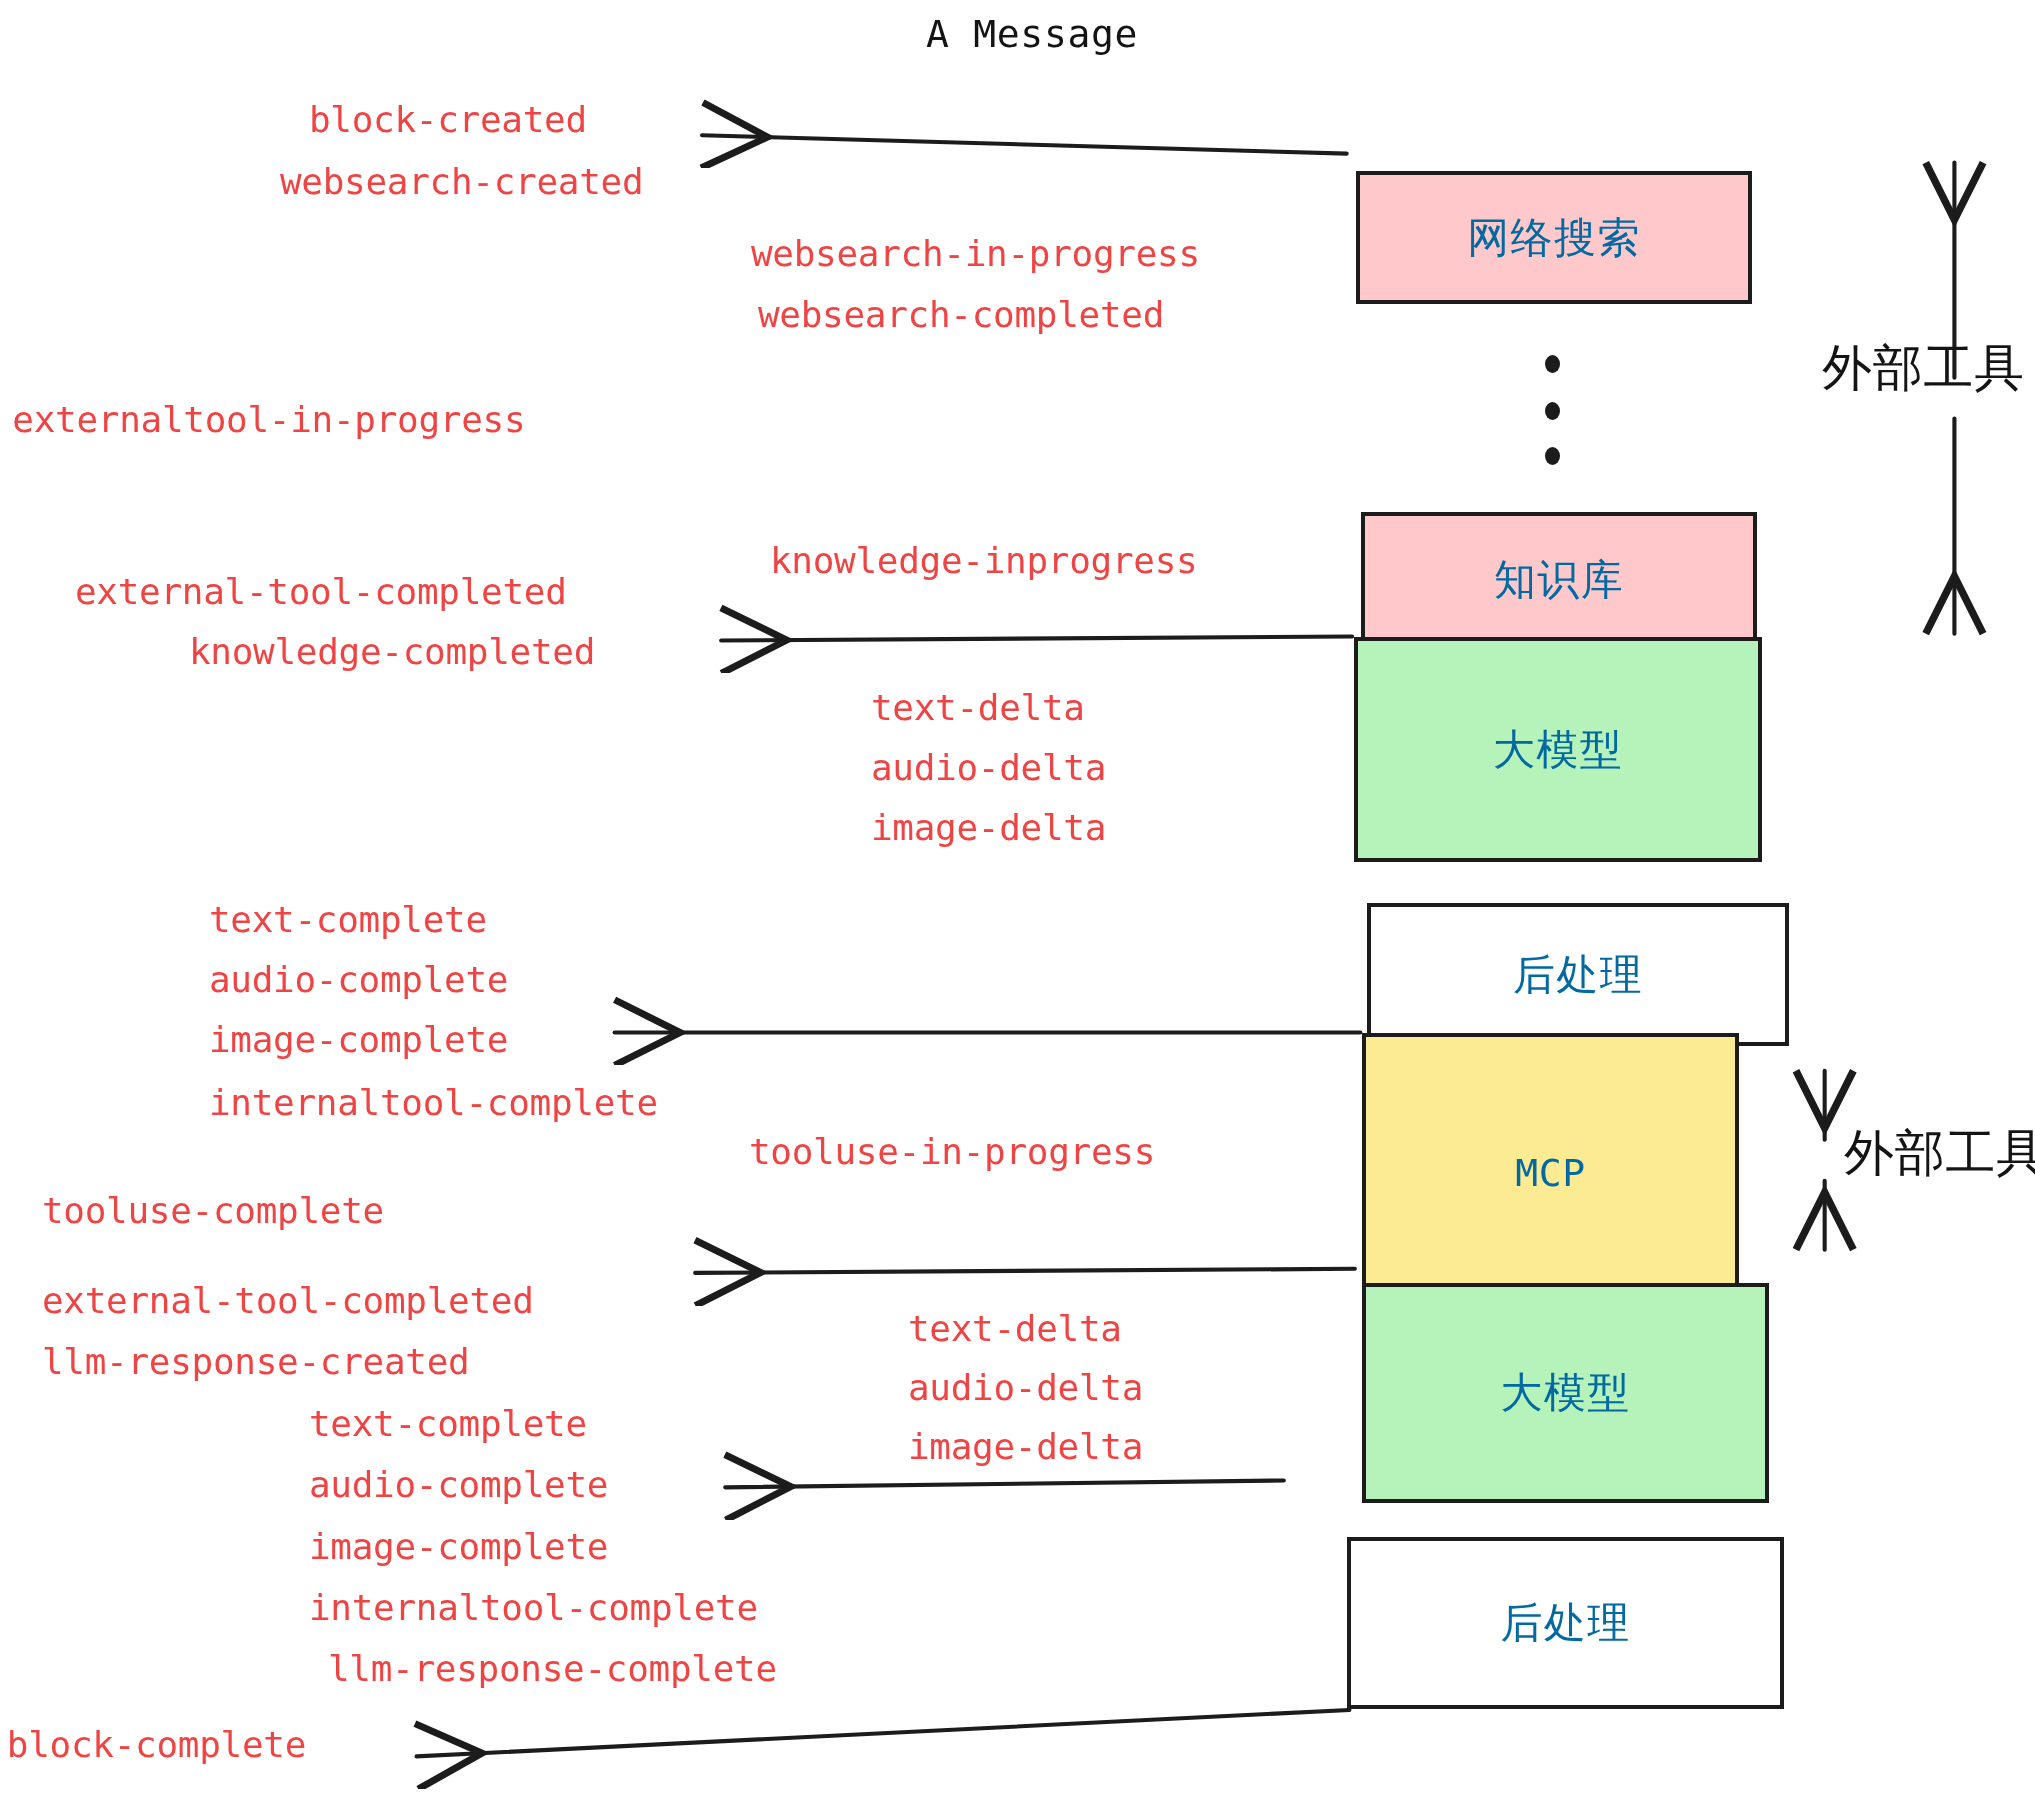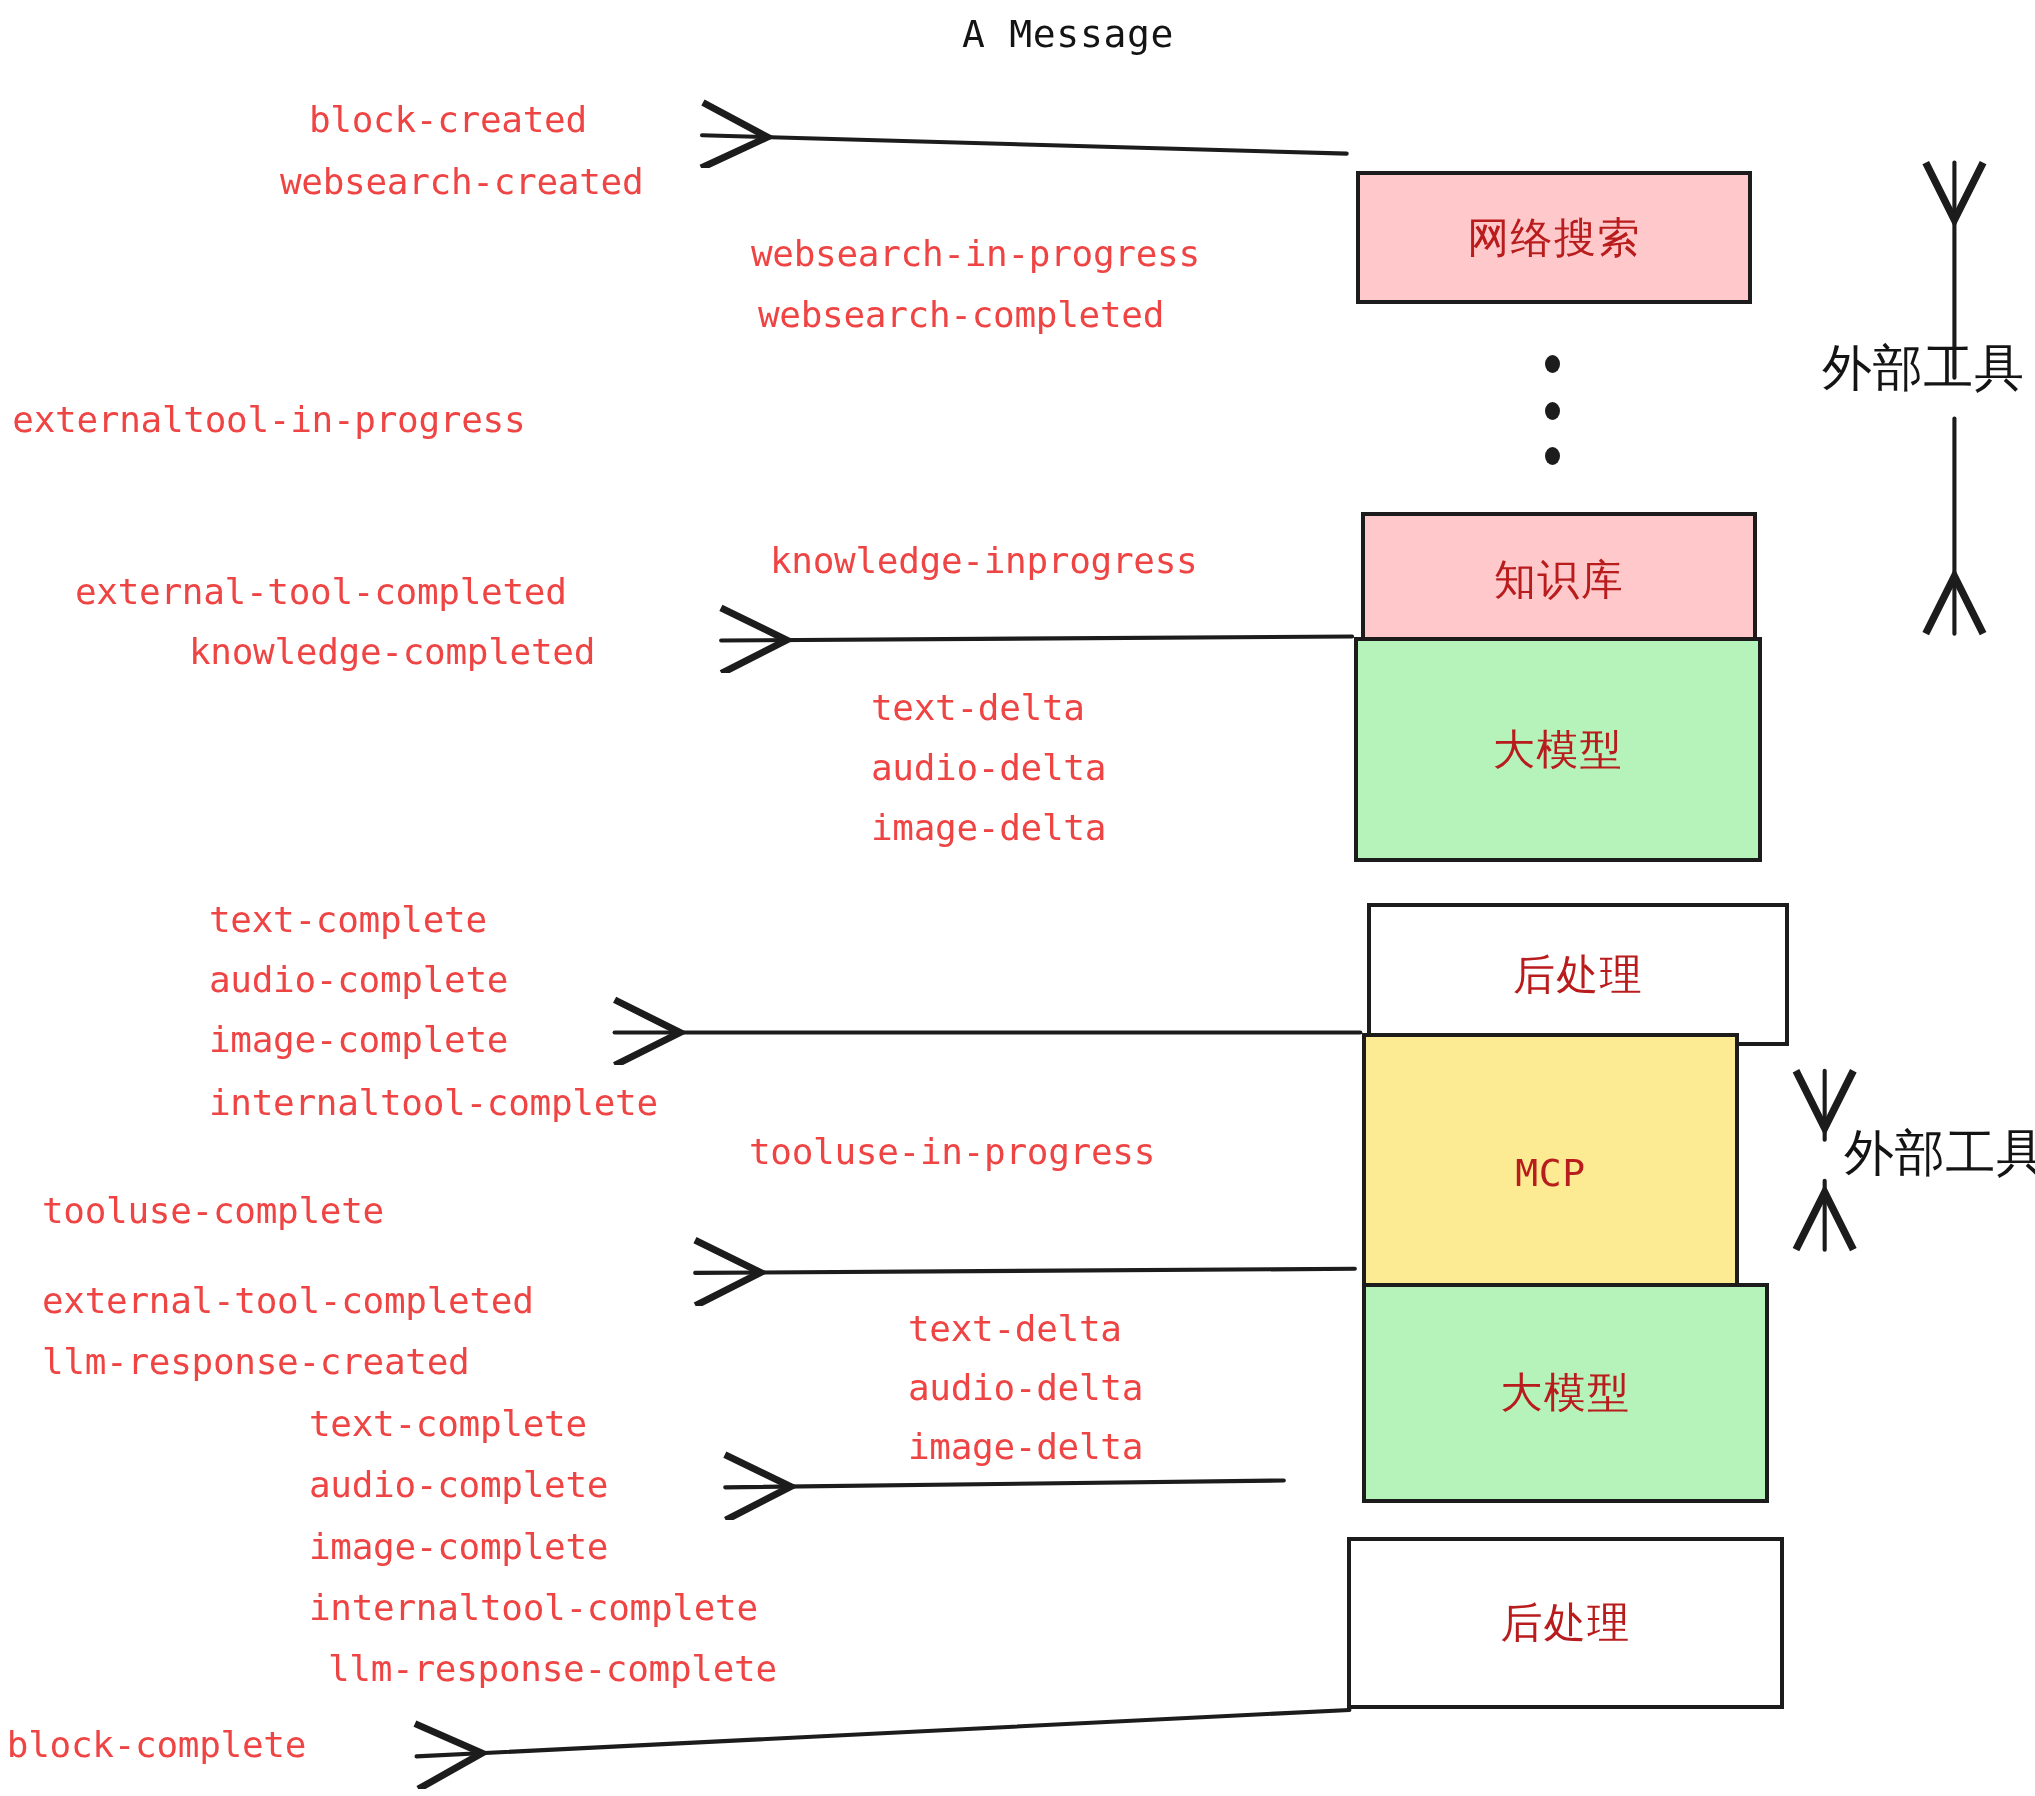--- a/index.html
+++ b/index.html
@@ -36,21 +36,21 @@
     position: absolute;
     box-sizing: border-box;
     border: 4.1px solid #1c1c1c;
     display: flex;
     align-items: center;
     justify-content: center;
   }
   .node-label {
     font-family: "DejaVu Sans", "Liberation Sans", sans-serif;
     font-size: 42px;
-    color: #b91c1c;
+    color: #0369a1;
     letter-spacing: 1.4px;
     white-space: nowrap;
   }
   .node-label.latin {
     font-family: "DejaVu Sans Mono", "Liberation Mono", monospace;
     font-size: 38px;
     letter-spacing: 0.7px;
   }
   .side-label {
     position: absolute;
@@ -74,21 +74,21 @@
     width: 2035px;
     height: 1796px;
     pointer-events: none;
   }
 </style>
 </head>
 <body>
 
 <div id="stage">
 
-  <div class="title" style="left:962px; top:12.3px;">A Message</div>
+  <div class="title" style="left:926px; top:12.3px;">A Message</div>
 
   <svg class="arrows" viewBox="0 0 2980 2630">
     <defs>
       <marker id="ah" markerWidth="22" markerHeight="22" refX="18" refY="8" orient="auto" markerUnits="strokeWidth">
         <path d="M18,0 L2,8 L18,16" fill="none" stroke="#1c1c1c" stroke-width="1.7"></path>
       </marker>
       <marker id="ahv" markerWidth="22" markerHeight="22" refX="16" refY="8" orient="auto" markerUnits="strokeWidth">
         <path d="M16,1 L2,8 L16,15" fill="none" stroke="#1c1c1c" stroke-width="1.8"></path>
       </marker>
     </defs>

